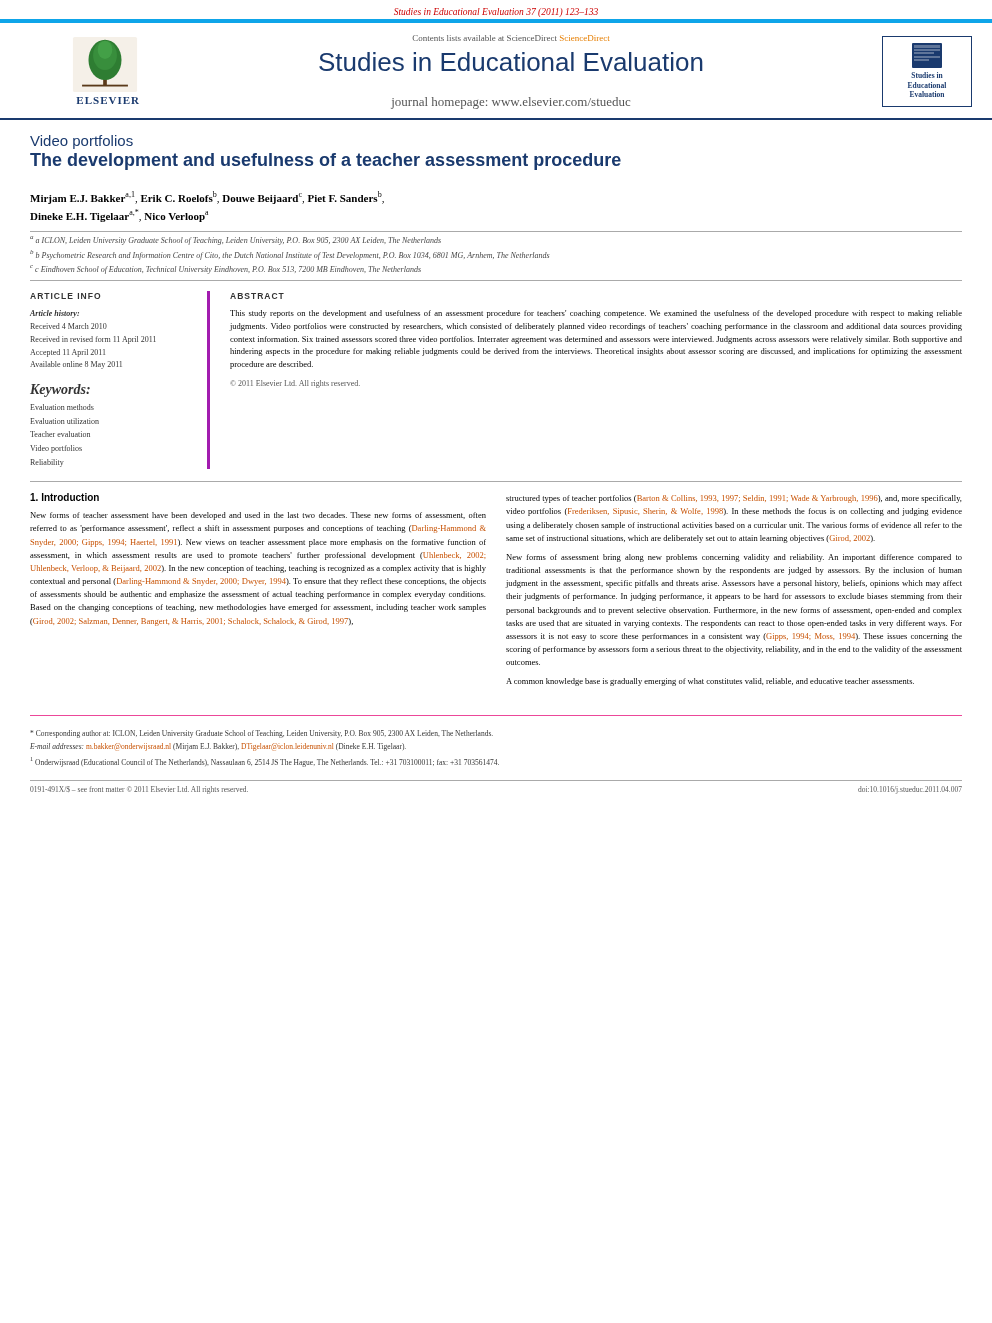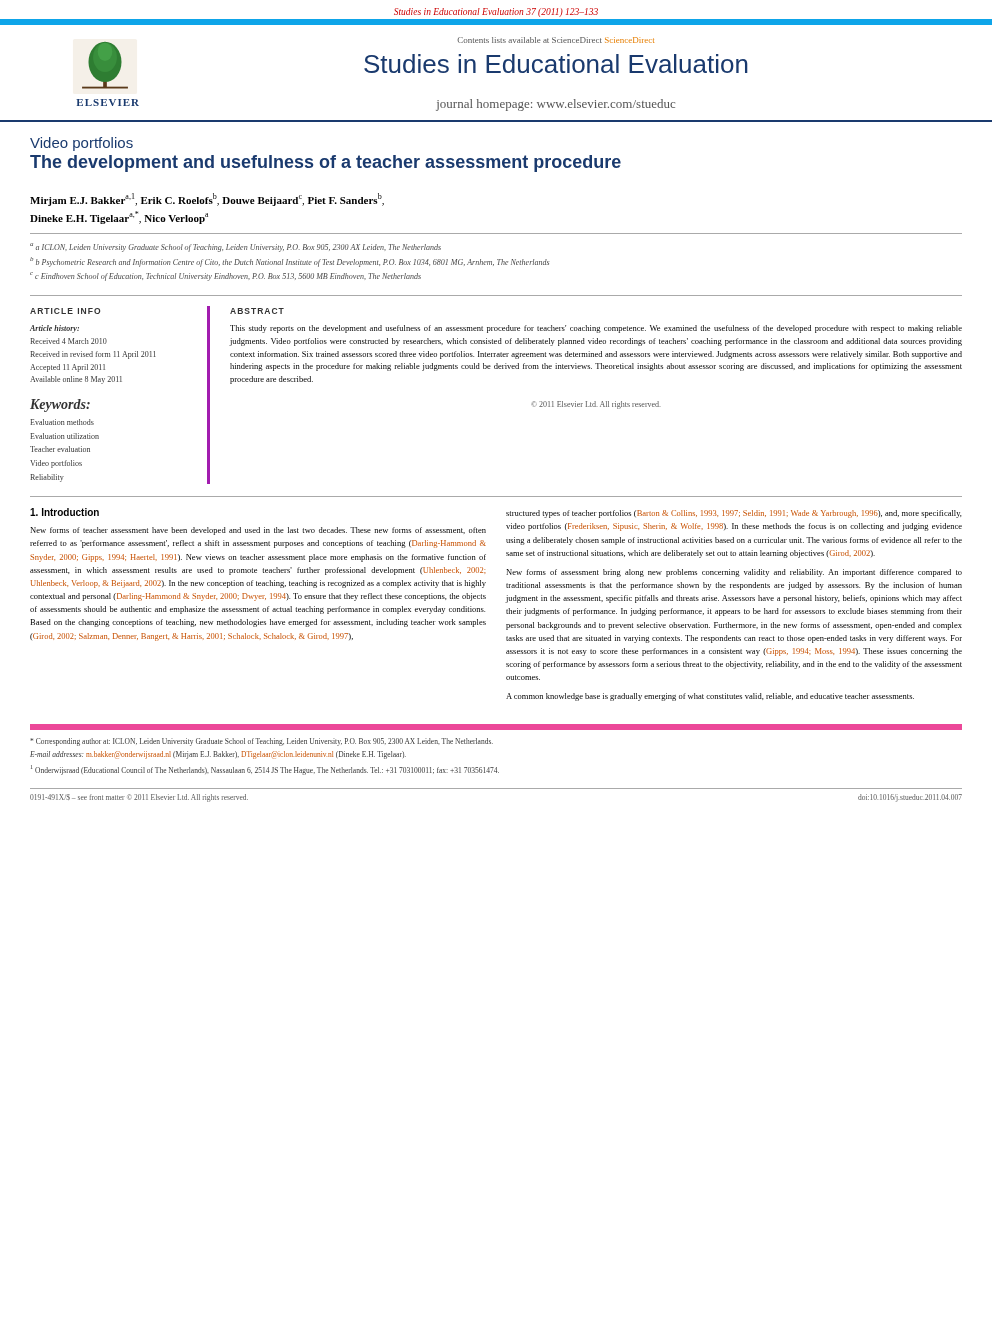--- a/index.html
+++ b/index.html
@@ -16,21 +16,21 @@
       width: 992px;
       min-height: 1323px;
       background: #fff;
       padding: 0;
     }
 
     
     .journal-top-bar {
       text-align: center;
       padding: 6px 0 2px 0;
-      border-bottom: 6px solid #0ea5e9;
+      border-bottom: 4px solid #0ea5e9;
     }
     .journal-top-bar span {
       font-size: 9.5px;
       color: #c00;
       font-style: italic;
     }
 
     
     .header-section {
       display: flex;
@@ -146,23 +146,22 @@
       font-weight: bold;
     }
     .author-sup {
       font-size: 8px;
       vertical-align: super;
       color: #000;
     }
 
     
     .affiliations-section {
-      margin-bottom: 12px;
+      margin-bottom: 4px;
       border-top: 1px solid #aaa;
-      padding-top: 5px;
     }
     .affiliation-line {
       font-size: 8px;
       color: #444;
       line-height: 1.5;
       font-style: italic;
     }
     .affil-sup {
       font-size: 7px;
       vertical-align: super;
@@ -234,22 +233,22 @@
     }
     .abstract-text {
       font-size: 8.5px;
       color: #000;
       line-height: 1.5;
       text-align: justify;
     }
     .abstract-copyright {
       font-size: 8px;
       color: #555;
-      text-align: center;
-      margin-top: 14px;
+      text-align: left;
+      margin-top: 8px;
     }
 
     
     .body-section {
       display: flex;
       gap: 20px;
       margin-top: 10px;
       border-top: 1px solid #aaa;
       padding-top: 10px;
     }
@@ -274,23 +273,23 @@
       text-align: justify;
       margin-bottom: 6px;
     }
     .body-text a, .ref-link {
       color: #c75000;
       text-decoration: none;
     }
 
     
     .footnotes-section {
-      margin-top: 14px;
-      border-top: 6px solid #ec4899;
-      padding-top: 6px;
+      margin-top: 20px;
+      border-top: 1px solid #ec4899;
+      padding-top: 12px;
     }
     .footnote-line {
       font-size: 7.5px;
       color: #333;
       line-height: 1.5;
       margin-bottom: 2px;
     }
     .footnote-line a {
       color: #c75000;
       text-decoration: none;
@@ -338,20 +337,36 @@
       </div>
     </div>
     <div class="header-center">
       <div class="sciencedirect-line">
         <span>Contents lists available at ScienceDirect</span>
         <a href="#" style="color:#e67e00;"> <span>ScienceDirect</span></a>
       </div>
       <div class="journal-title-main">Studies in Educational Evaluation</div>
       <div class="journal-subtitle-line">
         <span>journal homepage: www.elsevier.com/stueduc</span>
+      </div>
+    </div>
+    <div class="header-right">
+      <div class="journal-logo-box">
+
+        <svg class="journal-logo-icon" viewBox="0 0 30 25">
+          <rect x="0" y="0" width="30" height="25" fill="#1a3a6e" rx="1"></rect>
+          <rect x="2" y="2" width="26" height="3" fill="#fff" opacity="0.3"></rect>
+          <rect x="2" y="6" width="26" height="2" fill="#fff" opacity="0.3"></rect>
+          <rect x="2" y="9" width="20" height="2" fill="#fff" opacity="0.3"></rect>
+          <rect x="2" y="13" width="26" height="2" fill="#fff" opacity="0.3"></rect>
+          <rect x="2" y="16" width="15" height="2" fill="#fff" opacity="0.3"></rect>
+        </svg>
+        <div class="journal-logo-text" style="white-space:pre-line;">Studies in
+Educational
+Evaluation</div>
       </div>
     </div>
   </div>
 
   <div class="article-content">
 
     <div class="article-title-section">
       <div class="article-subtitle">Video portfolios</div>
       <div class="article-main-title">The development and usefulness of a teacher assessment procedure</div>
     </div>
@@ -368,21 +383,21 @@
     </div>
 
     <div class="affiliations-section">
       <div class="affiliation-line">
         <span class="affil-sup">a</span> <span>a ICLON, Leiden University Graduate School of Teaching, Leiden University, P.O. Box 905, 2300 AX Leiden, The Netherlands</span>
       </div>
       <div class="affiliation-line">
         <span class="affil-sup">b</span> <span>b Psychometric Research and Information Centre of Cito, the Dutch National Institute of Test Development, P.O. Box 1034, 6801 MG, Arnhem, The Netherlands</span>
       </div>
       <div class="affiliation-line">
-        <span class="affil-sup">c</span> <span>c Eindhoven School of Education, Technical University Eindhoven, P.O. Box 513, 5600 MB Eindhoven, The Netherlands</span>
+        <span class="affil-sup">c</span> <span>c Eindhoven School of Education, Technical University Eindhoven, P.O. Box 513, 7200 MB Eindhoven, The Netherlands</span>
       </div>
     </div>
 
     <div class="two-col-section">
 
       <div class="left-col">
         <div class="article-info-title">Article Info</div>
         <div class="article-history-title">Article history:</div>
         <div class="article-history-item">Received 4 March 2010</div>
         <div class="article-history-item">Received in revised form 11 April 2011</div>

